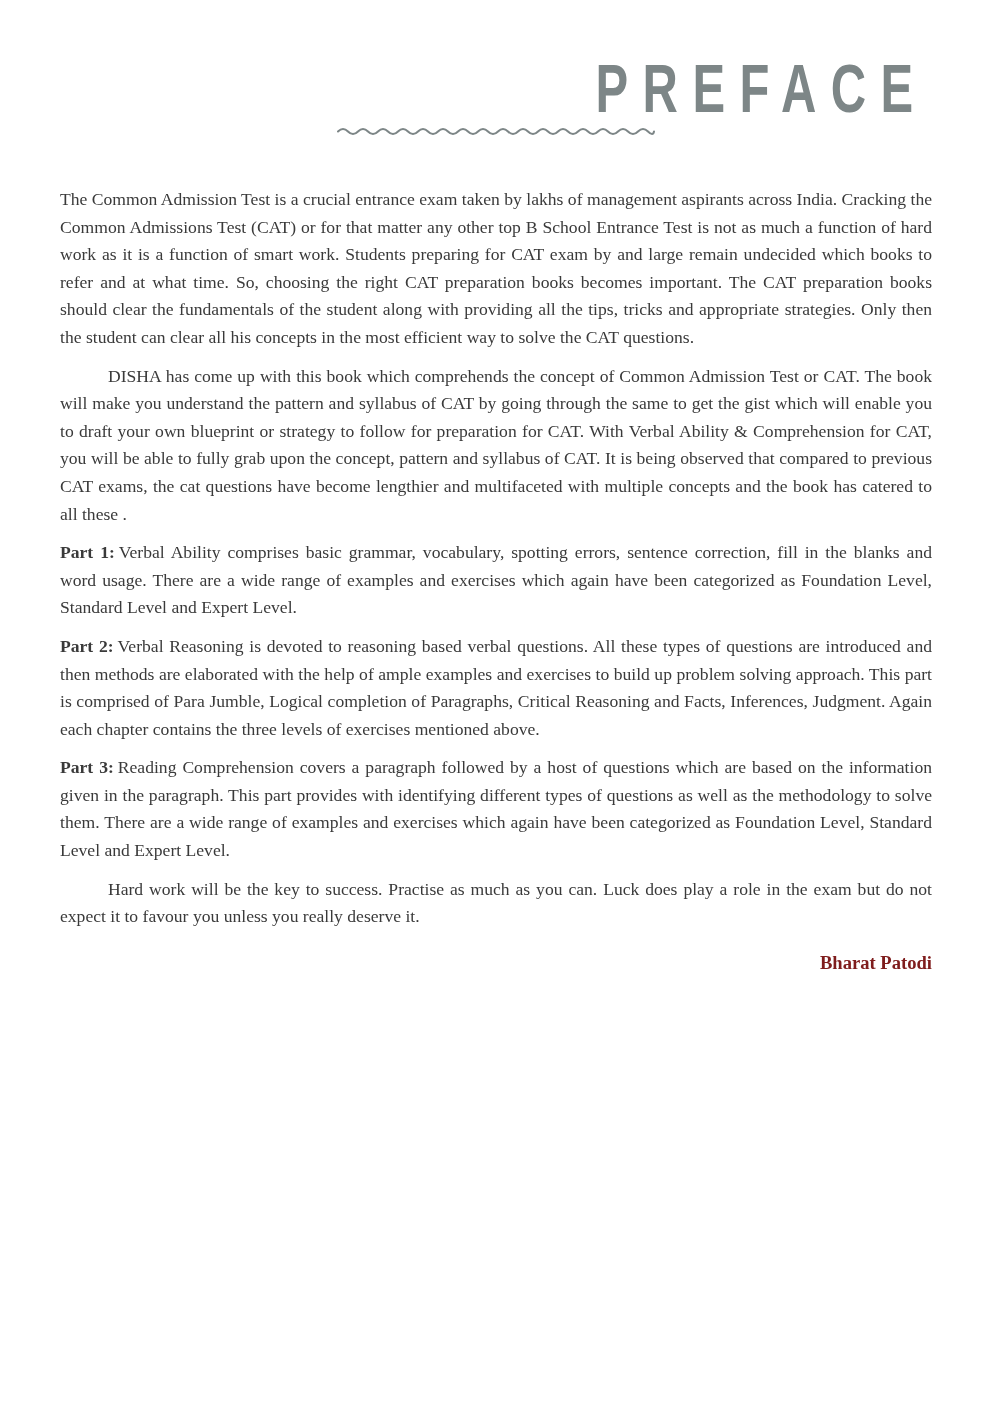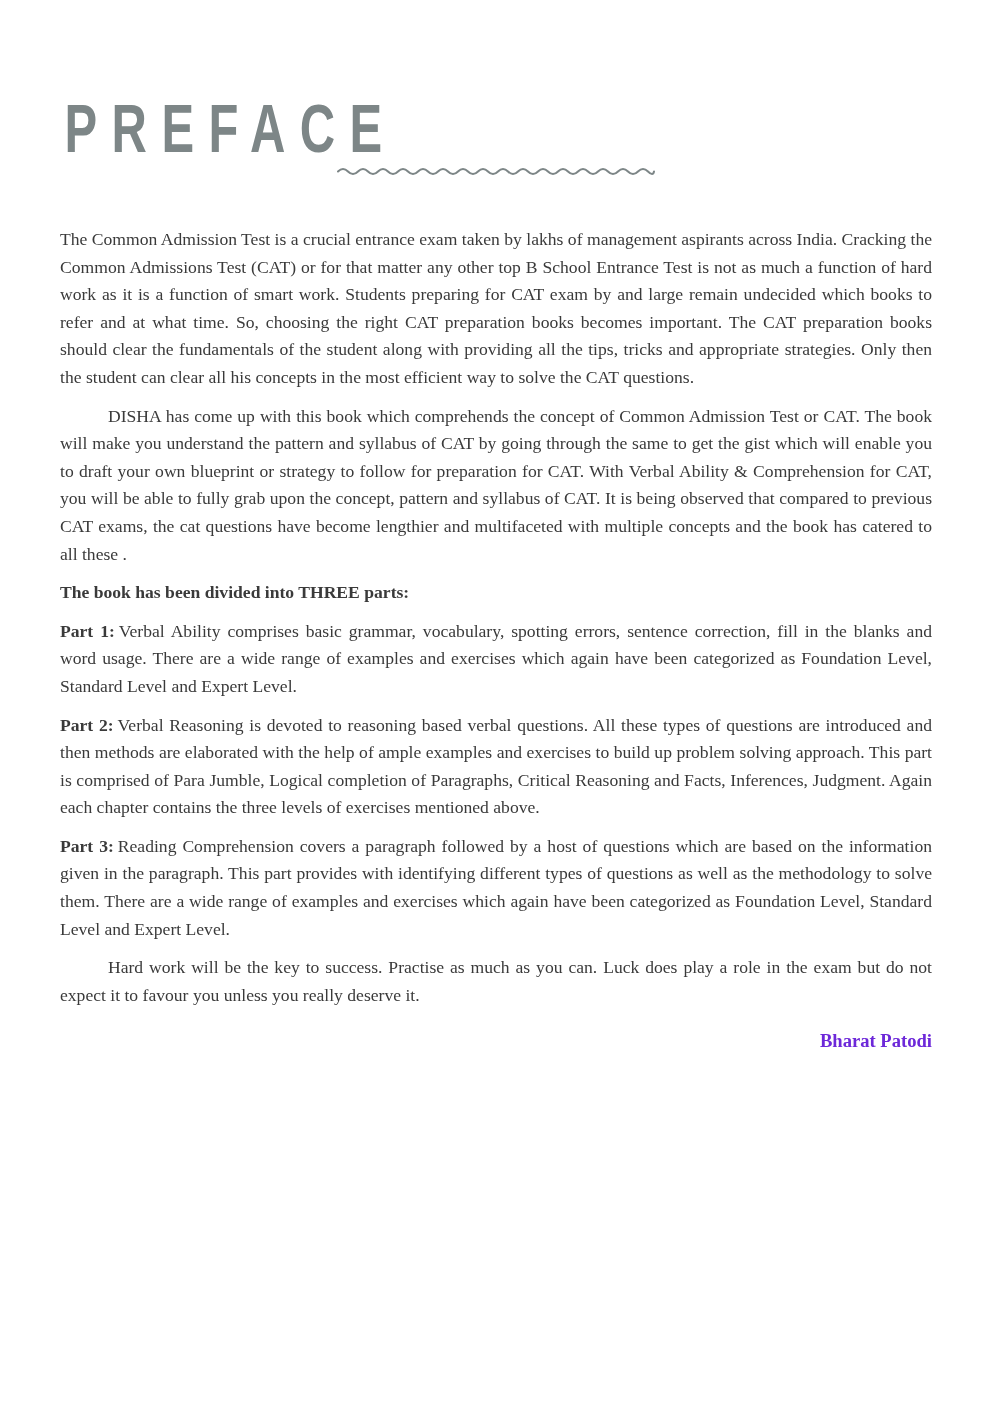--- a/index.html
+++ b/index.html
@@ -10,22 +10,22 @@
     font-family: "Liberation Serif", serif;
     overflow: hidden;
   }
   .page {
     width: 992px;
     height: 1403px;
     background: #ffffff;
     position: relative;
   }
   .title-wrap {
-    text-align: left;
-    padding-top: 96px;
+    text-align: right;
+    padding-top: 56px;
   }
   .preface-title {
     display: inline-block;
     font-family: "Liberation Sans", sans-serif;
     font-weight: 700;
     font-size: 68px;
     line-height: 64px;
     letter-spacing: 20px;
     color: #7d8687;
     transform: scaleX(0.72);
@@ -53,21 +53,21 @@
   .part-label {
     font-weight: 700;
     margin-right: 4px;
   }
   .signatures {
     margin-top: 18px;
     text-align: right;
     font-weight: 700;
     font-size: 18.6px;
     line-height: 28px;
-    color: #6d28d9;
+    color: #7f1d1d;
   }
 </style>
 </head>
 <body>
 
 <div class="page">
 
   <div class="title-wrap">
     <div class="preface-title">PREFACE</div>
   </div>
@@ -77,21 +77,20 @@
       <path d="M 1 7.5 Q 6 2.5 11 7.5 T 21 7.5 T 31 7.5 T 41 7.5 T 51 7.5 T 61 7.5 T 71 7.5 T 81 7.5 T 91 7.5 T 101 7.5 T 111 7.5 T 121 7.5 T 131 7.5 T 141 7.5 T 151 7.5 T 161 7.5 T 171 7.5 T 181 7.5 T 191 7.5 T 201 7.5 T 211 7.5 T 221 7.5 T 231 7.5 T 241 7.5 T 251 7.5 T 261 7.5 T 271 7.5 T 281 7.5 T 291 7.5 T 301 7.5 T 311 7.5 T 317 7.5" fill="none" stroke="#7d8687" stroke-width="2" stroke-linecap="round"></path>
     </svg>
   </div>
 
   <div class="content">
 
     <p>The Common Admission Test is a crucial entrance exam taken by lakhs of management aspirants across India. Cracking the Common Admissions Test (CAT) or for that matter any other top B School Entrance Test is not as much a function of hard work as it is a function of smart work. Students preparing for CAT exam by and large remain undecided which books to refer and at what time. So, choosing the right CAT preparation books becomes important. The CAT preparation books should clear the fundamentals of the student along with providing all the tips, tricks and appropriate strategies. Only then the student can clear all his concepts in the most efficient way to solve the CAT questions.</p>
 
     <p class="indent">DISHA has come up with this book which comprehends the concept of Common Admission Test or CAT. The book will make you understand the pattern and syllabus of CAT by going through the same to get the gist which will enable you to draft your own blueprint or strategy to follow for preparation for CAT. With Verbal Ability &amp; Comprehension for CAT, you will be able to fully grab upon the concept, pattern and syllabus of CAT. It is being observed that compared to previous CAT exams, the cat questions have become lengthier and multifaceted with multiple concepts and the book has catered to all these .</p>
 
-    <p class="division-heading">The book has been divided into THREE parts:</p>
 
     <p><span class="part-label">Part 1:</span><span>Verbal Ability comprises basic grammar, vocabulary, spotting errors, sentence correction, fill in the blanks and word usage. There are a wide range of examples and exercises which again have been categorized as Foundation Level, Standard Level and Expert Level.</span></p>
 
     <p><span class="part-label">Part 2:</span><span>Verbal Reasoning is devoted to reasoning based verbal questions. All these types of questions are introduced and then methods are elaborated with the help of ample examples and exercises to build up problem solving approach. This part is comprised of Para Jumble, Logical completion of Paragraphs, Critical Reasoning and Facts, Inferences, Judgment. Again each chapter contains the three levels of exercises mentioned above.</span></p>
 
     <p><span class="part-label">Part 3:</span><span>Reading Comprehension covers a paragraph followed by a host of questions which are based on the information given in the paragraph. This part provides with identifying different types of questions as well as the methodology to solve them. There are a wide range of examples and exercises which again have been categorized as Foundation Level, Standard Level and Expert Level.</span></p>
 
 
     <p class="indent">Hard work will be the key to success. Practise as much as you can. Luck does play a role in the exam but do not expect it to favour you unless you really deserve it.</p>
 

